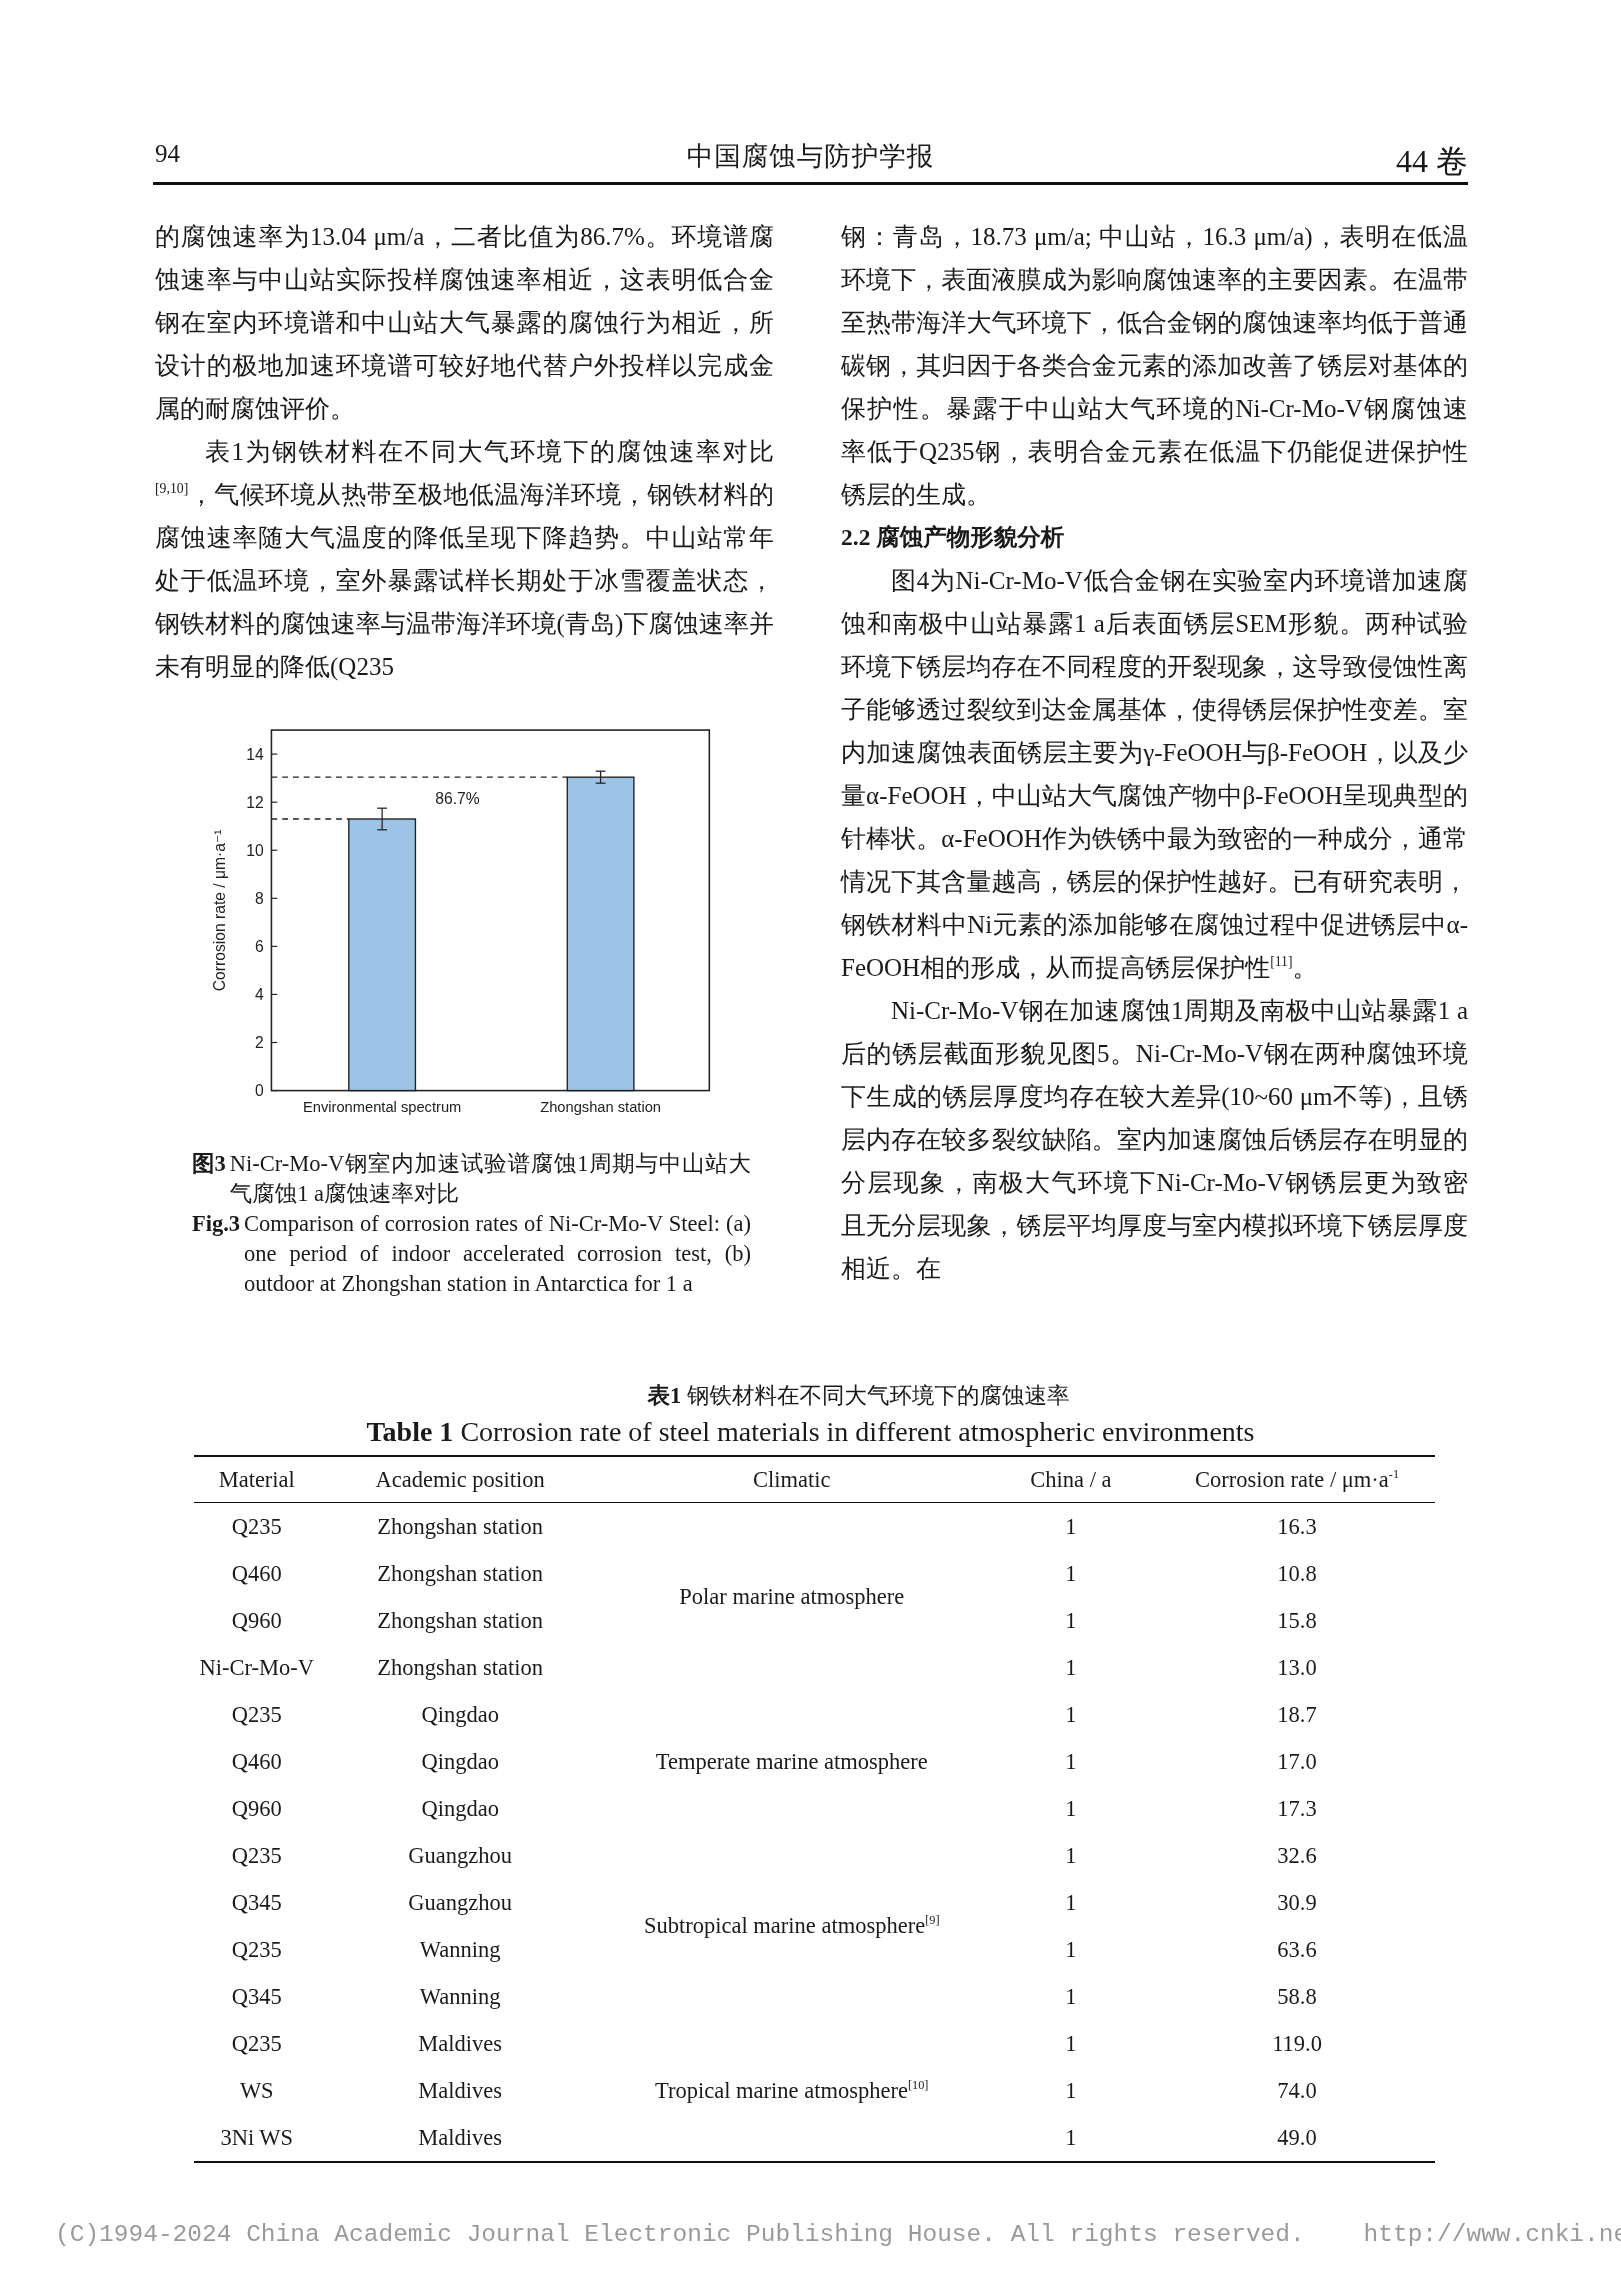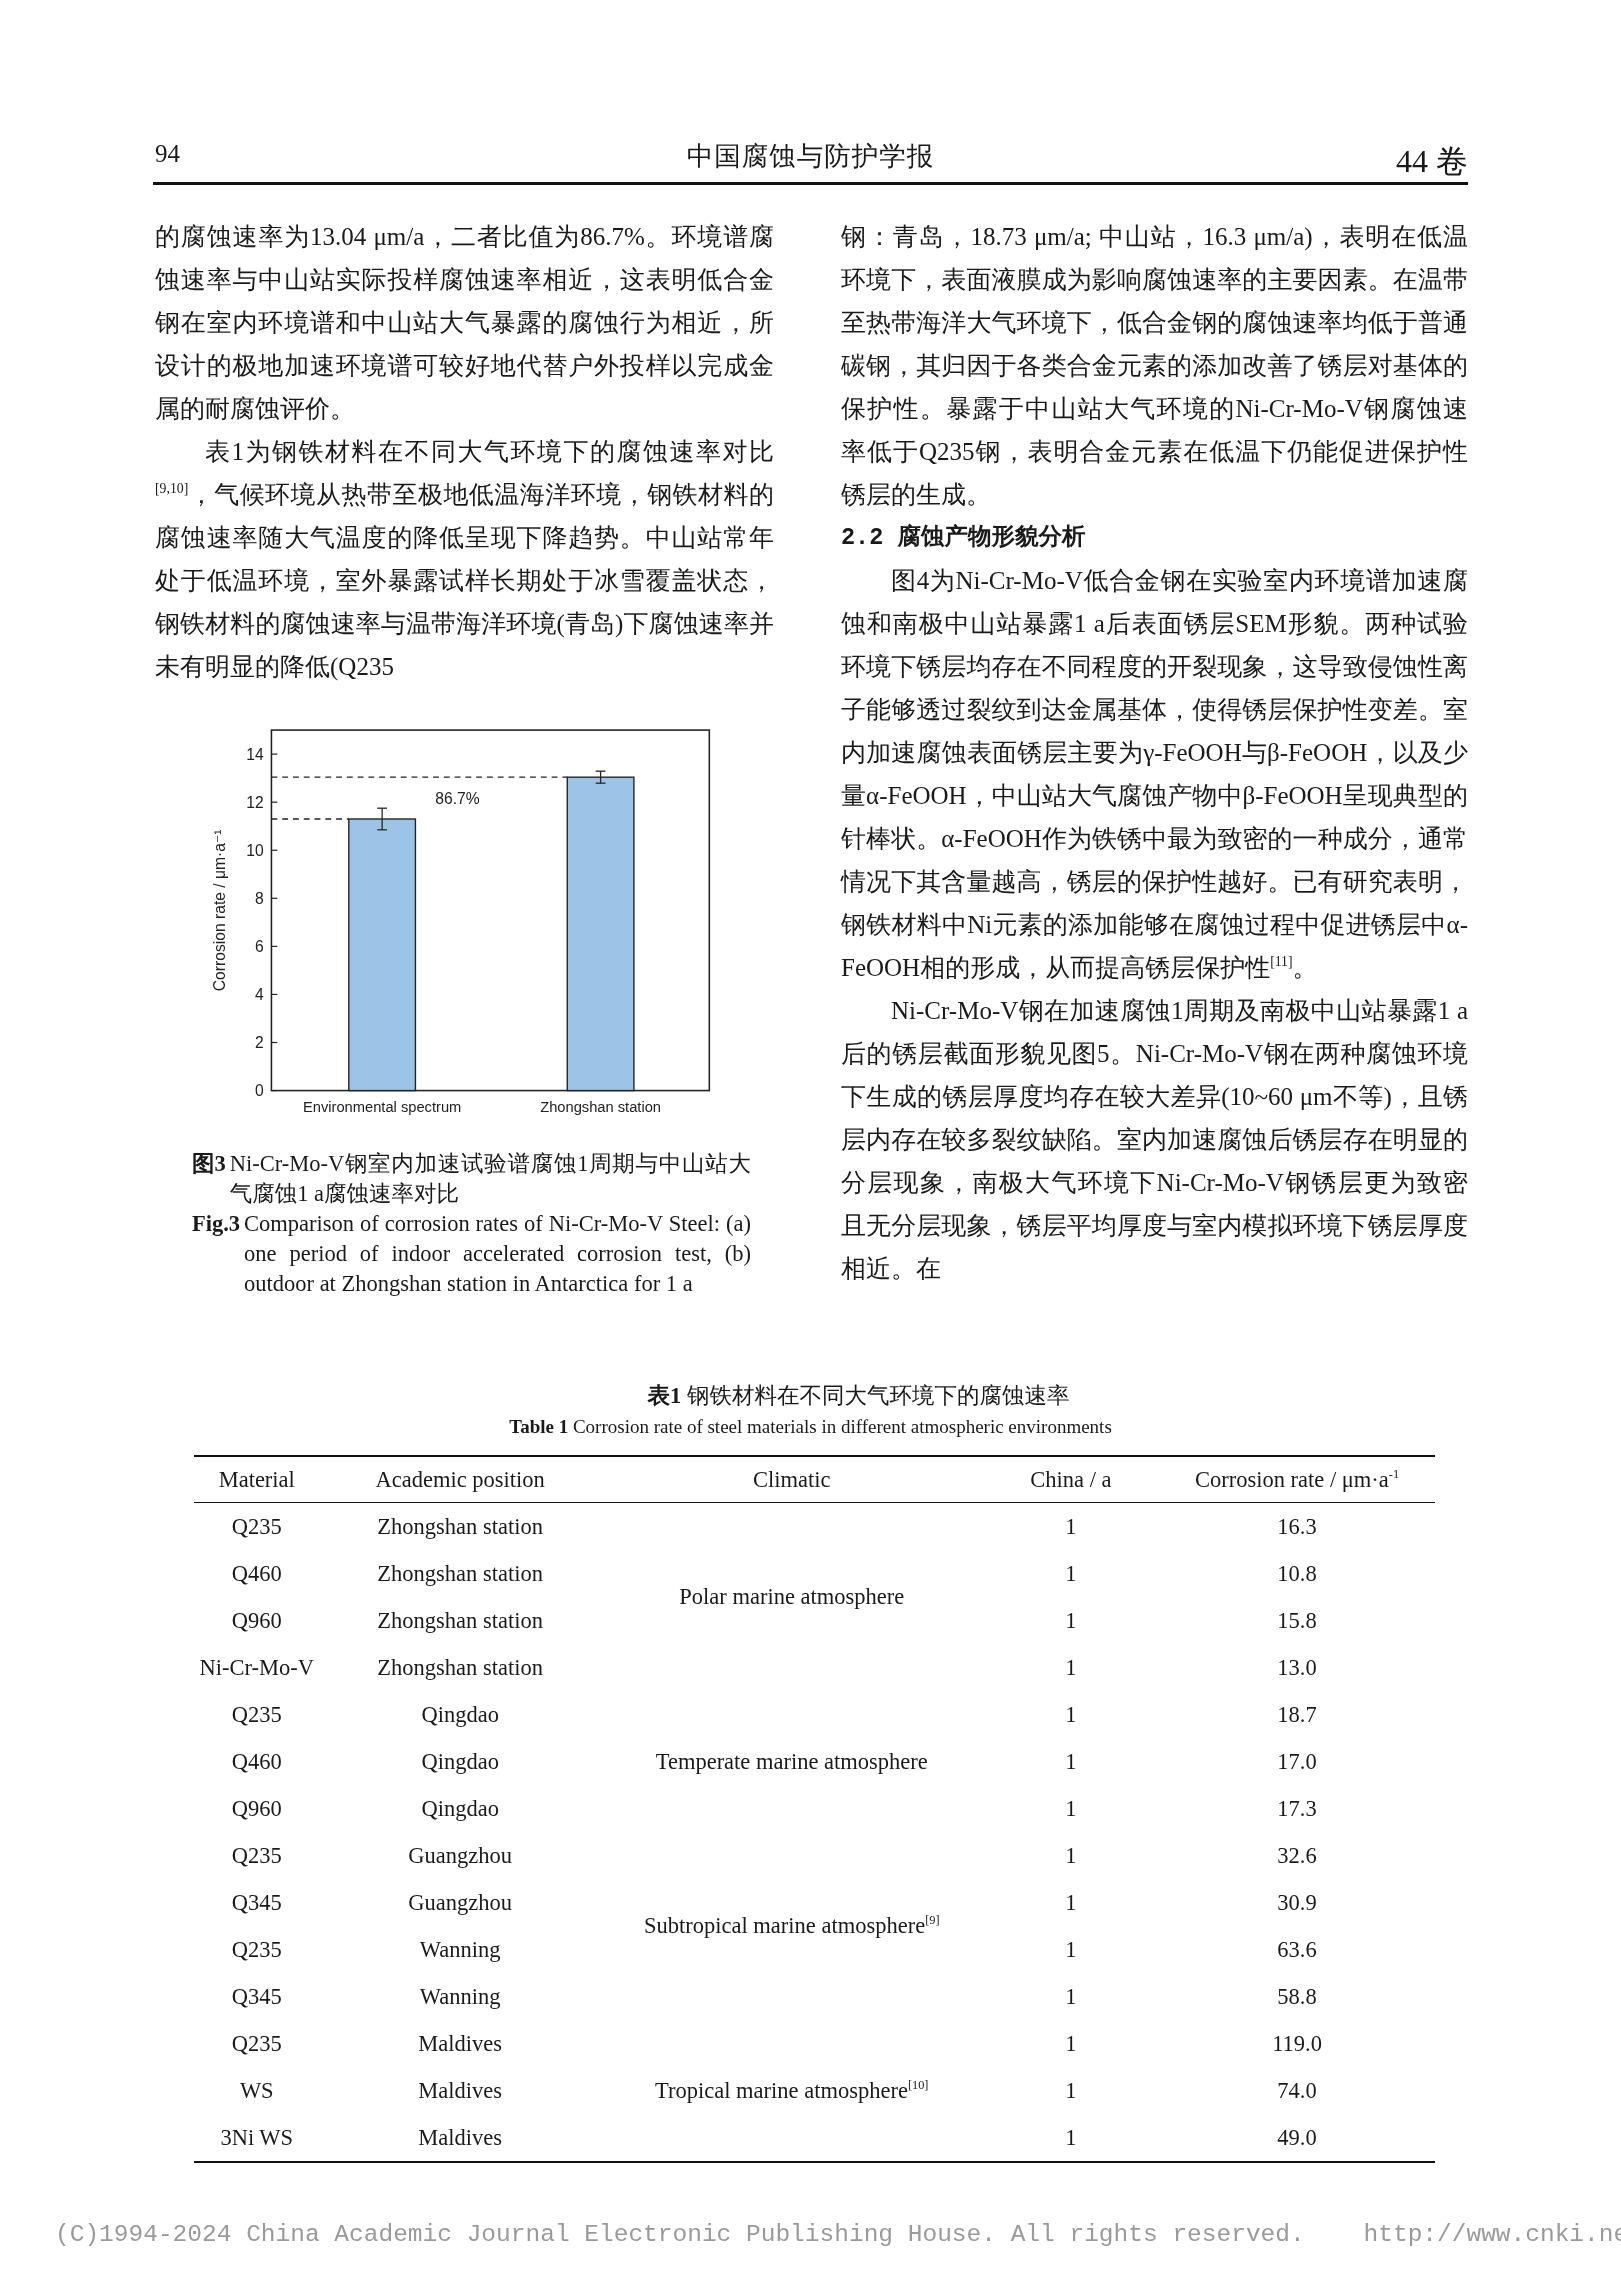--- a/index.html
+++ b/index.html
@@ -13,37 +13,37 @@
   .volume { right: 153px; top: 140px; font-size: 32px; }
   .header-rule { left: 153px; width: 1315px; top: 182px; height: 2.9px; background: #111; }
 
   
   .col { font-size: 25px; line-height: 43px; text-align: justify; }
   .col-left { left: 155px; width: 619px; top: 215px; }
   .col-right { left: 841px; width: 627px; top: 215px; }
   .col p { margin: 0; }
   .col p.indent { text-indent: 2em; }
   sup { font-size: 0.55em; vertical-align: 0.75em; line-height: 0; }
-  .section-head { font-family: Liberation Mono, monospace; font-weight: bold; font-size: 23.5px; }
+  .section-head { font-family: Liberation Serif, serif; font-weight: bold; font-size: 23.5px; }
 
   
   .chart { left: 196px; top: 725px; width: 529px; height: 402px; }
   .chart svg { display: block; }
 
   
   .caption { left: 192px; width: 559px; top: 1149px; font-size: 22.5px; line-height: 30px; }
   .caption .cap-row { display: flex; }
   .caption .cap-label { font-weight: bold; white-space: nowrap; margin-right: 3.9px; }
   .caption .cap-text { text-align: justify; }
   .caption .cap-zh .cap-label { font-weight: bold; }
 
   
   .table-cap-zh { left: 0; width: 1621px; top: 1380px; text-align: center; font-size: 22.5px; margin-left: 48px; }
   .table-cap-zh b, .table-cap-en b { font-weight: bold; }
-  .table-cap-en { left: 0; width: 1621px; top: 1416px; text-align: center; font-size: 19px; }
+  .table-cap-en { left: 0; width: 1621px; top: 1416px; text-align: center; font-size: 28px; }
   .table { left: 194px; width: 1241px; top: 1455px; }
   table { border-collapse: collapse; width: 100%; font-size: 22.5px; }
   thead tr { border-top: 2.9px solid #111; border-bottom: 1.5px solid #111; }
   tbody tr:last-child { border-bottom: 2.9px solid #111; }
   th { font-weight: normal; height: 45px; text-align: center; padding: 0; }
   td { height: 47px; text-align: center; padding: 0; }
   .c1 { width: 116px; } .c2 { width: 260px; } .c3 { width: 353px; }
   .c4 { width: 163px; } .c5 { width: 255px; }
   td.clim { vertical-align: middle; }
 

